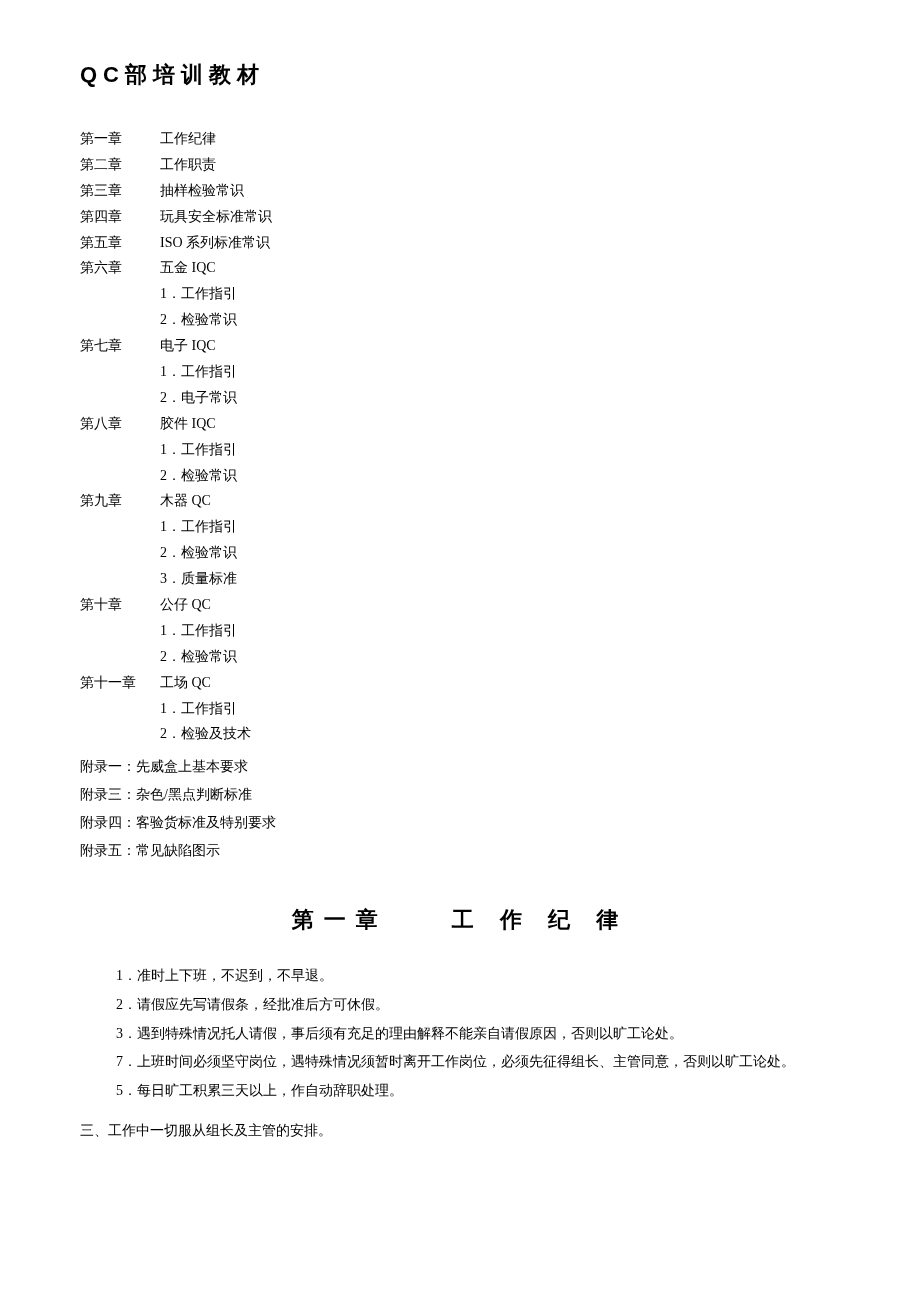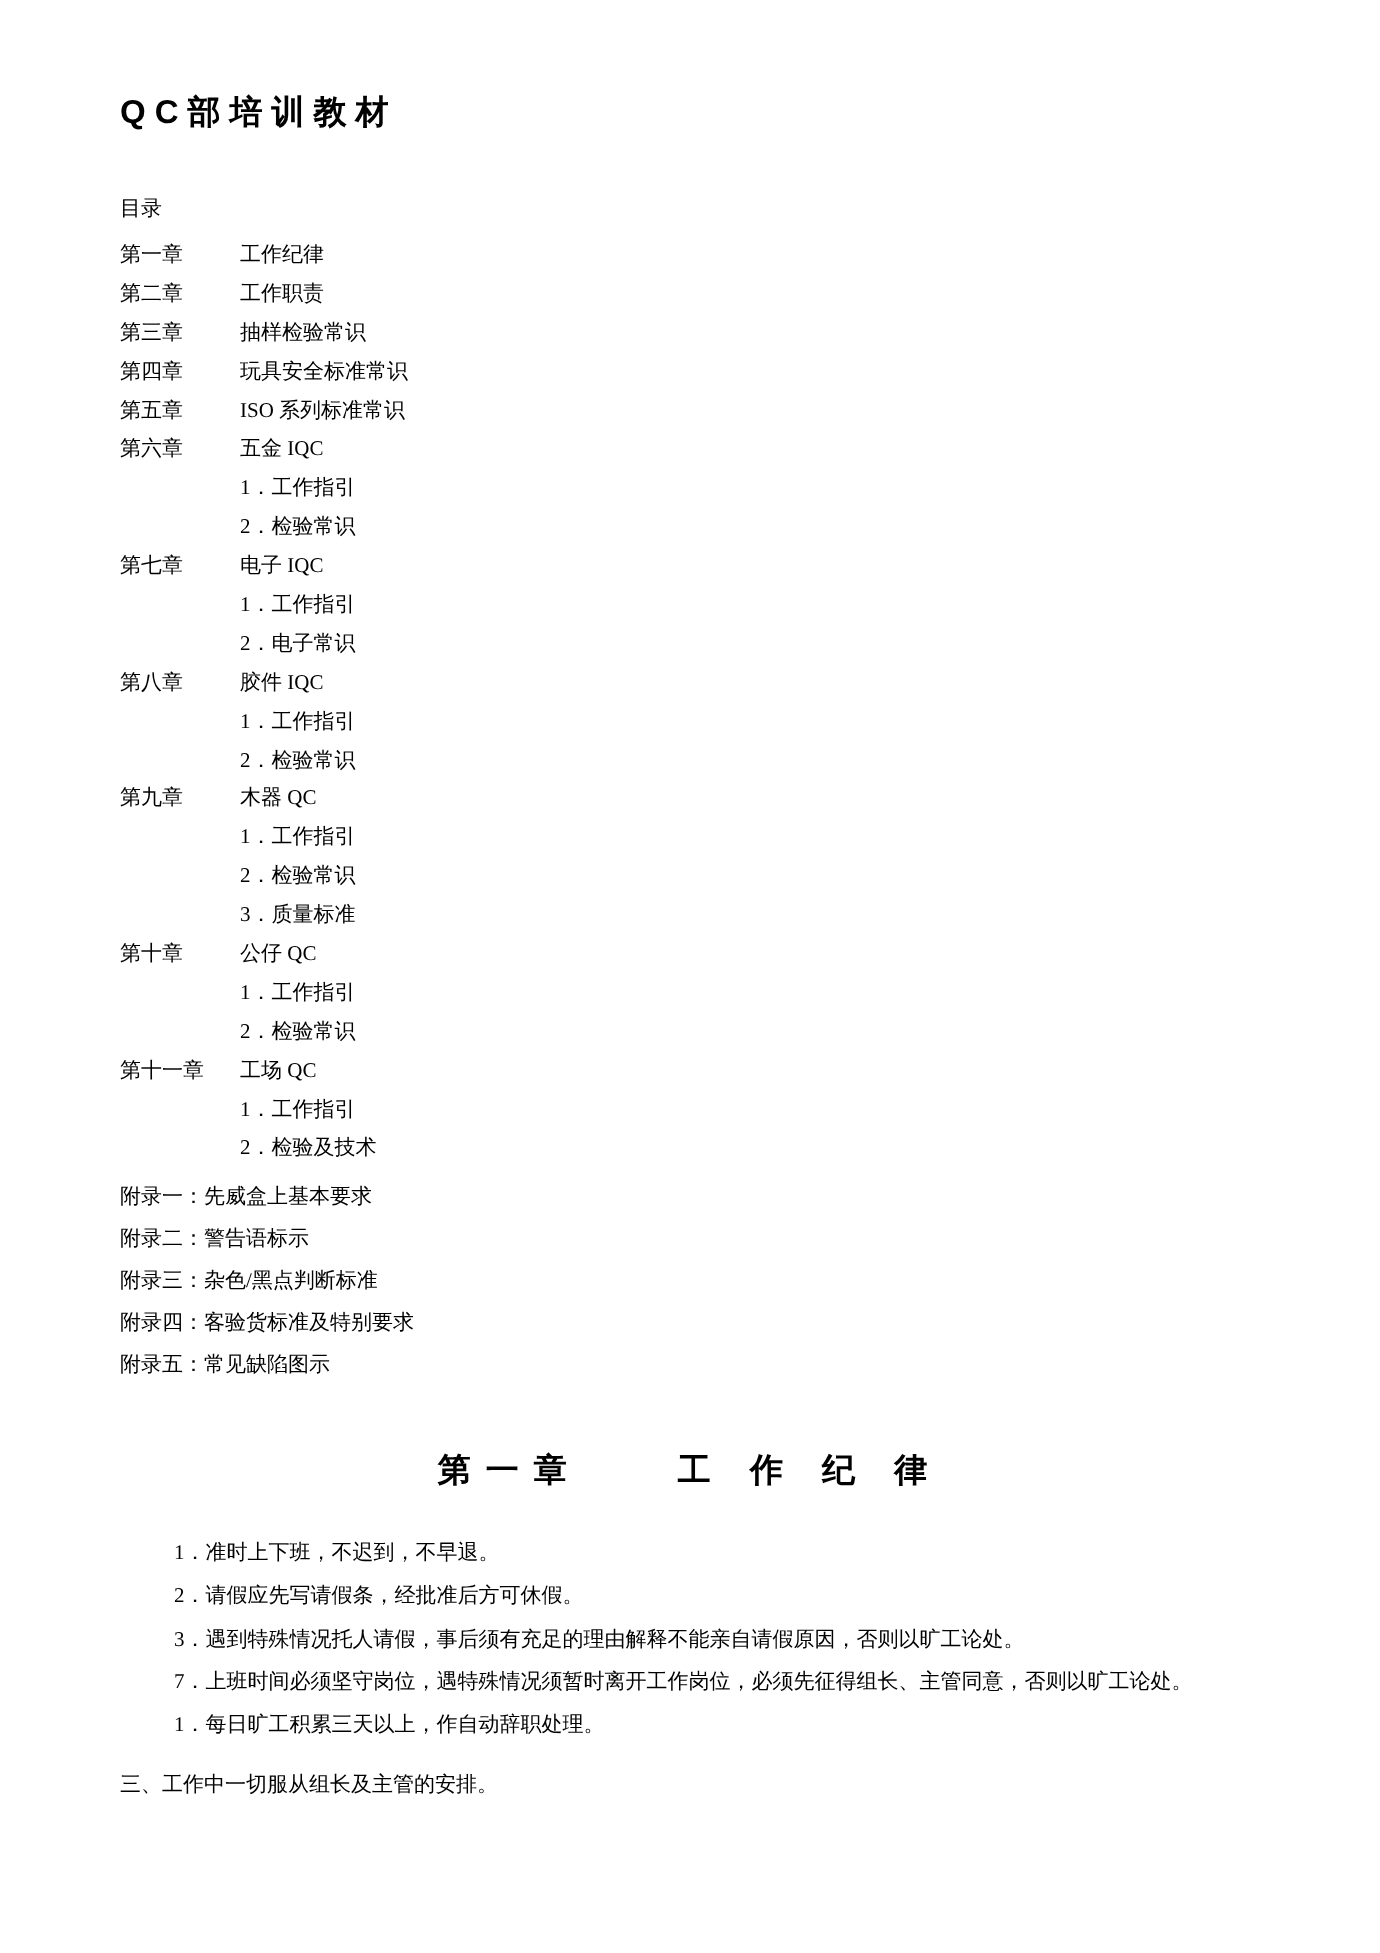--- a/index.html
+++ b/index.html
@@ -80,21 +80,20 @@
     }
   </style>
 </head>
 <body>
 
 <div class="page">
 
   <div class="main-title">QC部培训教材</div>
 
   <div class="toc-section">
-    <div class="toc-title">目录</div>
 
     <div class="toc-row">
       <span class="toc-chapter">第一章</span>
       <span class="toc-content">工作纪律</span>
     </div>
     <div class="toc-row">
       <span class="toc-chapter">第二章</span>
       <span class="toc-content">工作职责</span>
     </div>
     <div class="toc-row">
@@ -147,21 +146,20 @@
 
     <div class="toc-row">
       <span class="toc-chapter">第十一章</span>
       <span class="toc-content">工场 QC</span>
     </div>
     <div class="toc-sub">1．工作指引</div>
     <div class="toc-sub">2．检验及技术</div>
 
     <div style="margin-top: 6px;">
       <div>附录一：先威盒上基本要求</div>
-      <div>附录二：警告语标示</div>
       <div>附录三：杂色/黑点判断标准</div>
       <div>附录四：客验货标准及特别要求</div>
       <div>附录五：常见缺陷图示</div>
     </div>
   </div>
 
   <div class="chapter-title">第一章　　工 作 纪 律</div>
 
   <div class="content-block">
 
@@ -173,21 +171,21 @@
       <li>
         <span>2．请假应先写请假条，经批准后方可休假。</span>
       </li>
       <li>
         <span>3．遇到特殊情况托人请假，事后须有充足的理由解释不能亲自请假原因，否则以旷工论处。</span>
       </li>
       <li>
         <span>7．上班时间必须坚守岗位，遇特殊情况须暂时离开工作岗位，必须先征得组长、主管同意，否则以旷工论处。</span>
       </li>
       <li>
-        <span>1．每日旷工积累三天以上，作自动辞职处理。</span>
+        <span>5．每日旷工积累三天以上，作自动辞职处理。</span>
       </li>
     </ol>
 
     <div class="section-title">三、工作中一切服从组长及主管的安排。</div>
 
   </div>
 
 </div>
 
 </body></html>

